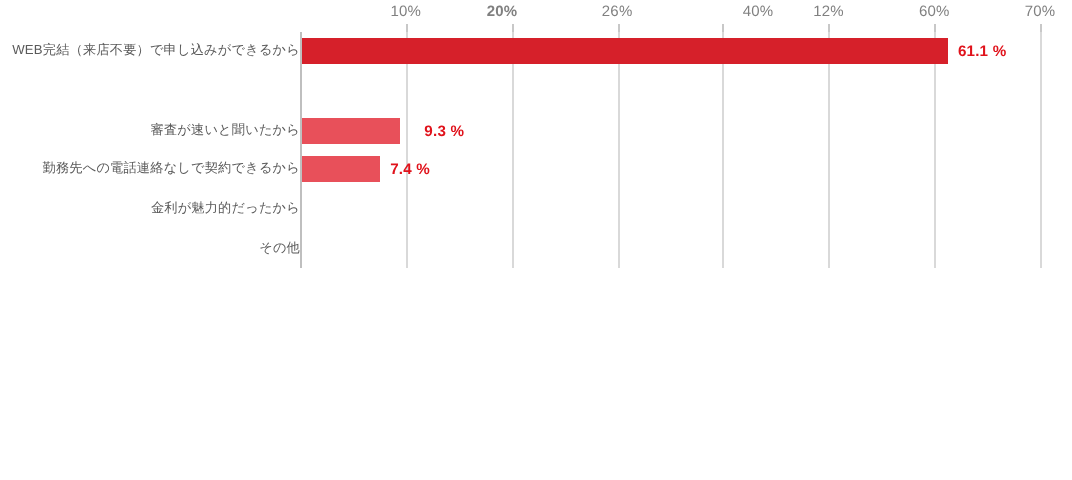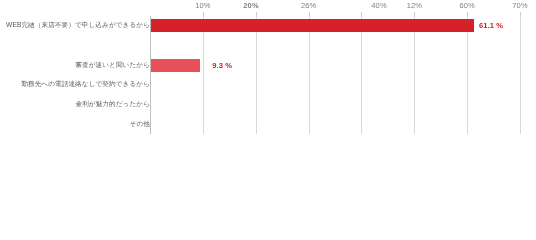--- a/index.html
+++ b/index.html
@@ -165,20 +165,24 @@
       </div>
       <div class="row" style="top: 39.3333px; height: 19.6667px;">
         <div class="cat-label" style="color: rgb(90, 90, 90);">審査が速いと聞いたから</div>
         <div class="bar-wrap">
           <div class="bar" style="width: 49.1571px; background: rgb(232, 80, 90);"></div>
           <span class="bar-value" style="color: rgb(224, 18, 27); margin-left: 12px;">9.3 %</span>
         </div>
       </div>
       <div class="row" style="top: 59px; height: 19.6667px;">
         <div class="cat-label" style="color: rgb(90, 90, 90);">勤務先への電話連絡なしで契約できるから</div>
+        <div class="bar-wrap">
+          <div class="bar" style="width: 39.1143px; background: rgb(232, 80, 90);"></div>
+          <span class="bar-value" style="color: rgb(224, 18, 27);">7.4 %</span>
+        </div>
       </div>
       <div class="row" style="top: 78.6667px; height: 19.6667px;">
         <div class="cat-label" style="color: rgb(90, 90, 90);">金利が魅力的だったから</div>
         <div class="bar-wrap">
           <div class="bar" style="width: 0px; background: rgb(232, 80, 90);"></div>
         </div>
       </div>
       <div class="row" style="top: 98.3333px; height: 19.6667px;">
         <div class="cat-label" style="color: rgb(90, 90, 90);">その他</div>
         <div class="bar-wrap">

